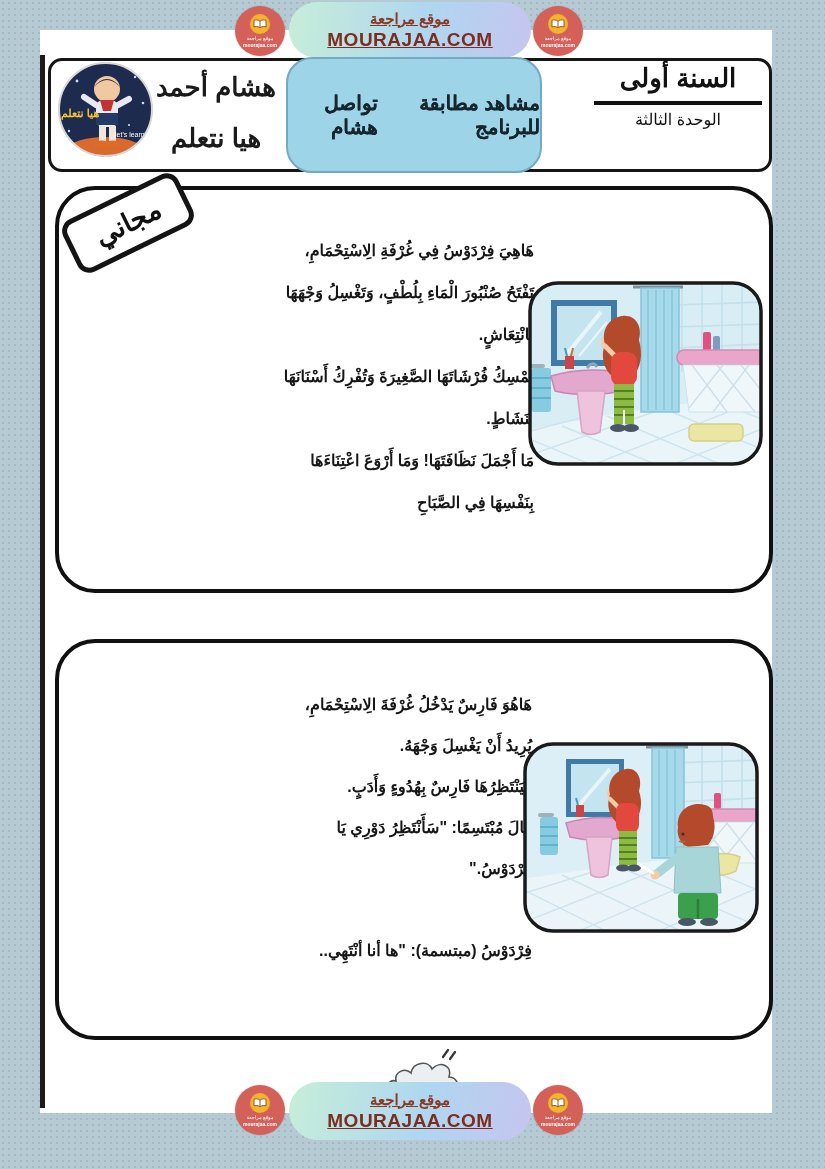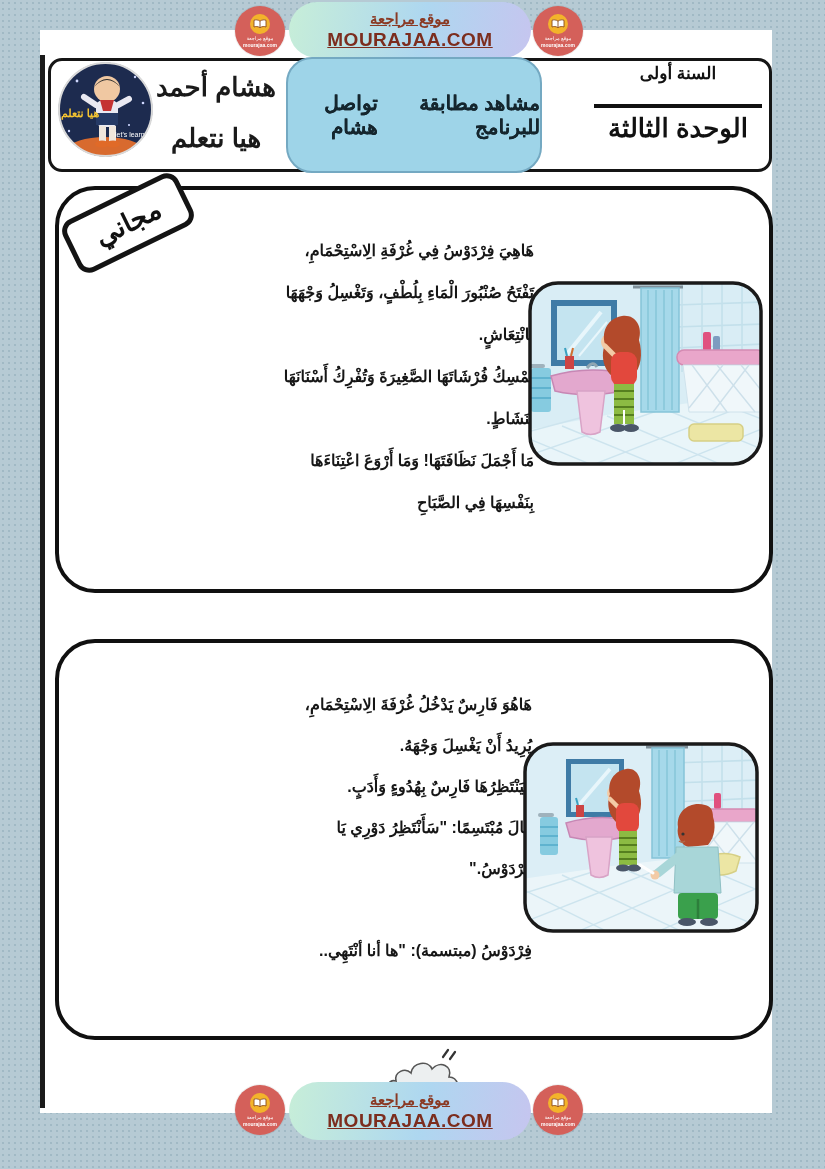--- a/index.html
+++ b/index.html
@@ -35,23 +35,23 @@
   
   .header-box{left:48px;top:58px;width:718px;height:108px;border:3px solid #151515;border-radius:14px;background:#fff;}
   .avatar{left:57px;top:61px;width:97px;height:97px;border-radius:50%;overflow:hidden;}
   .channel-names{left:150px;top:64px;width:132px;height:98px;display:flex;flex-direction:column;justify-content:space-evenly;direction:rtl;text-align:center;font-weight:700;font-size:26px;color:#1a1a1a;gap:12px;}
   .program-box{
     left:286px;top:57px;width:252px;height:112px;background:#9ed4e8;border:2px solid #74a9c2;border-radius:26px;
     display:flex;flex-direction:row;align-items:center;justify-content:space-evenly;
     direction:rtl;font-weight:800;font-size:20px;color:#15262e;text-shadow:0 0 .6px #0d1b22;
   }
   .grade-box{left:592px;top:63px;width:172px;direction:rtl;text-align:center;color:#111;}
-  .grade-label{font-size:17px;font-weight:800;padding-bottom:20px;}
+  .grade-label{font-size:26px;font-weight:800;padding-bottom:7px;}
   .grade-divider{border-top:4px solid #111;margin:0 2px 5px 2px;}
-  .unit-label{font-size:26px;font-weight:700;}
+  .unit-label{font-size:16px;font-weight:400;}
 
   
   .scene-box{width:710px;border:4px solid #101010;border-radius:40px;background:#fff;}
   #box1{left:55px;top:186px;height:399px;}
   #box2{left:55px;top:639px;height:393px;}
   .prose{
     direction:rtl;text-align:right;white-space:pre-line;
     font-size:16px;line-height:42px;font-weight:700;color:#161616;
   }
   #text1{left:62px;top:230px;width:472px;}

